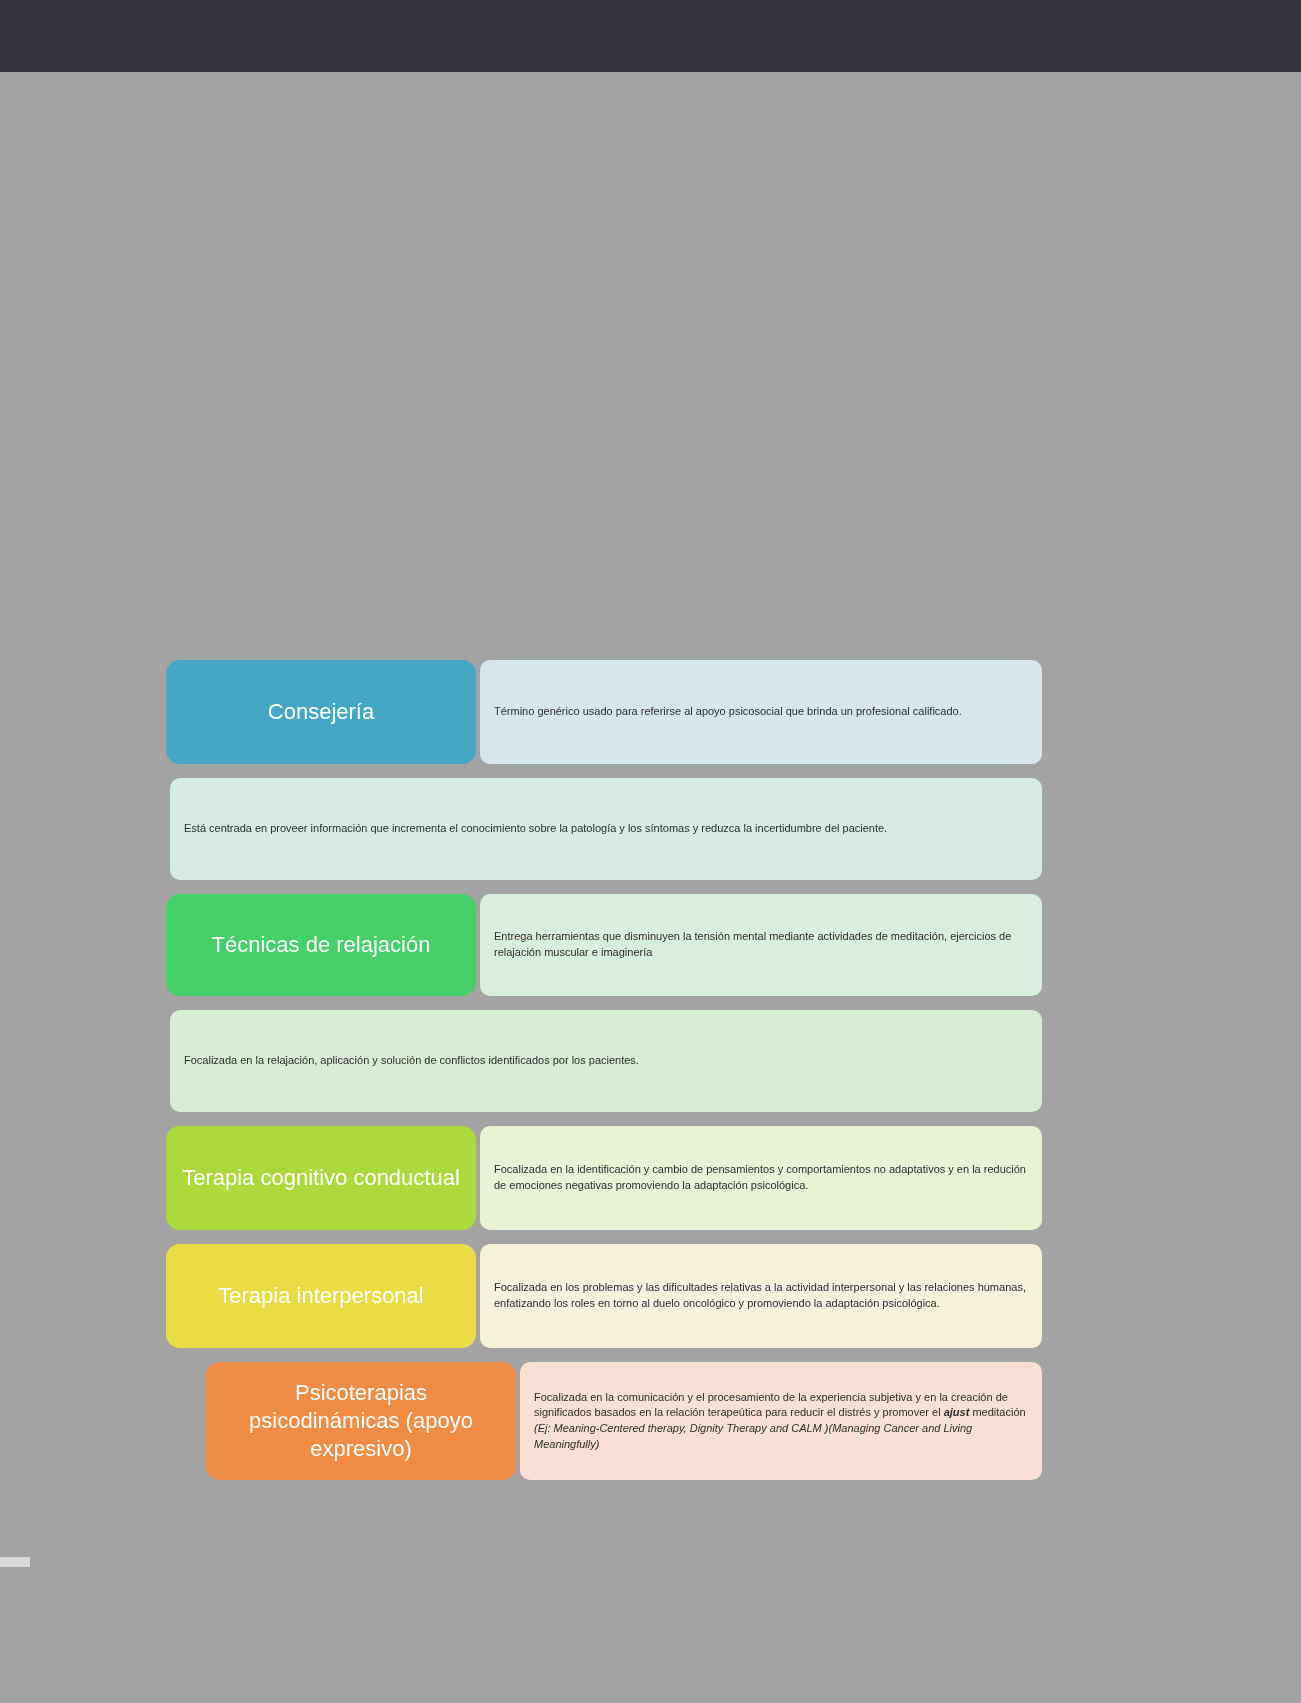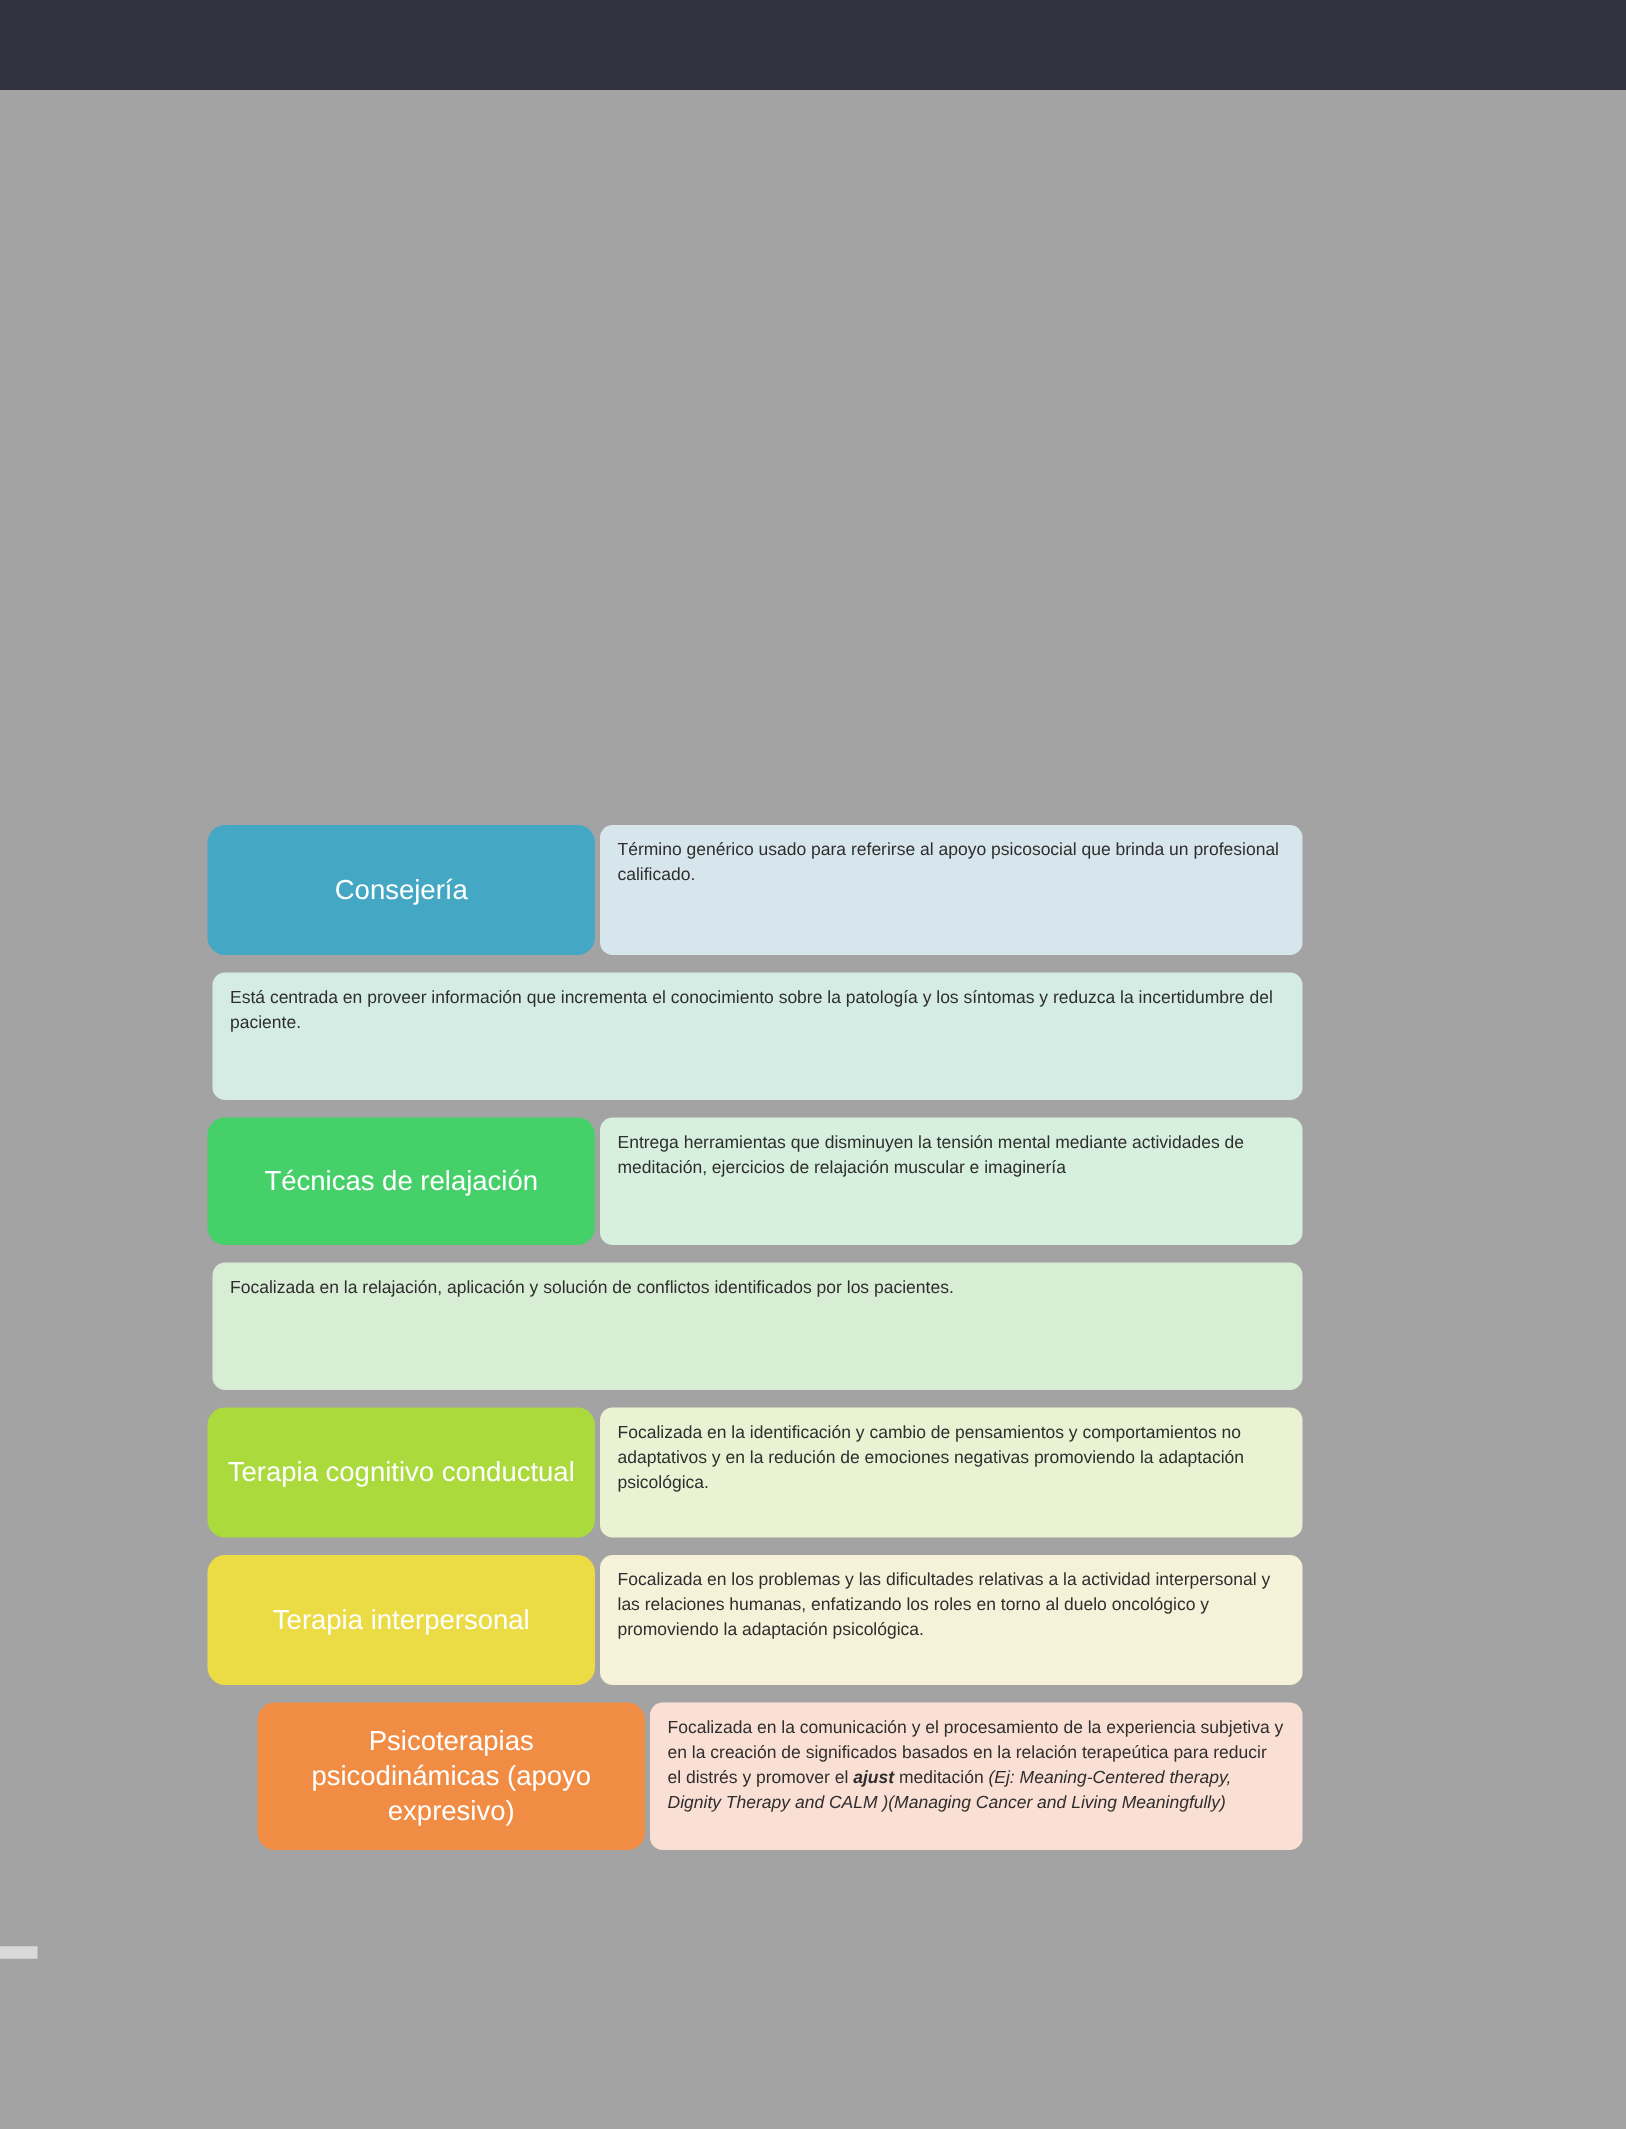--- a/index.html
+++ b/index.html
@@ -78,23 +78,24 @@
     box-sizing: border-box;
     position: relative;
     z-index: 2;
   }
 
   .row-desc {
     flex: 1 1 auto;
     border-radius: 10px;
     margin-left: 4px;
     display: flex;
+    align-items: center;
     box-sizing: border-box;
     padding: 10px 14px 10px 14px;
-    font-size: 14px;
+    font-size: 11px;
     line-height: 1.42;
     color: #2e2e2e;
     position: relative;
     z-index: 1;
   }
 
   .row-desc p {
     margin: 0;
   }
 

